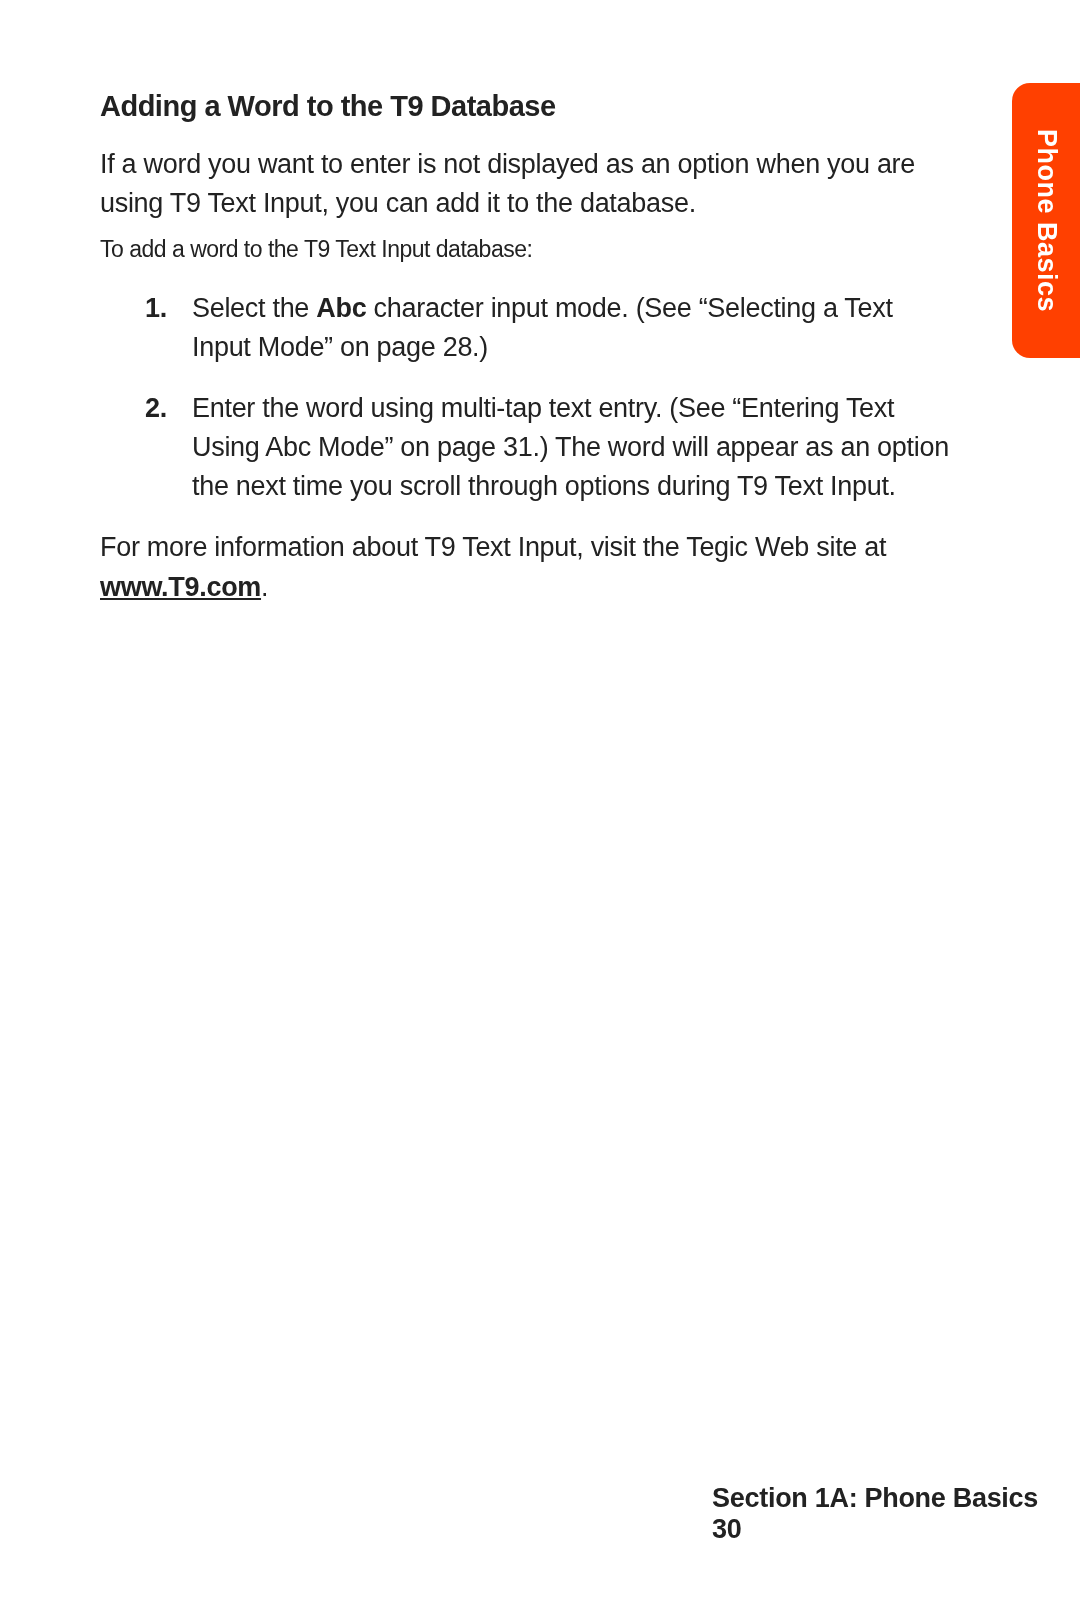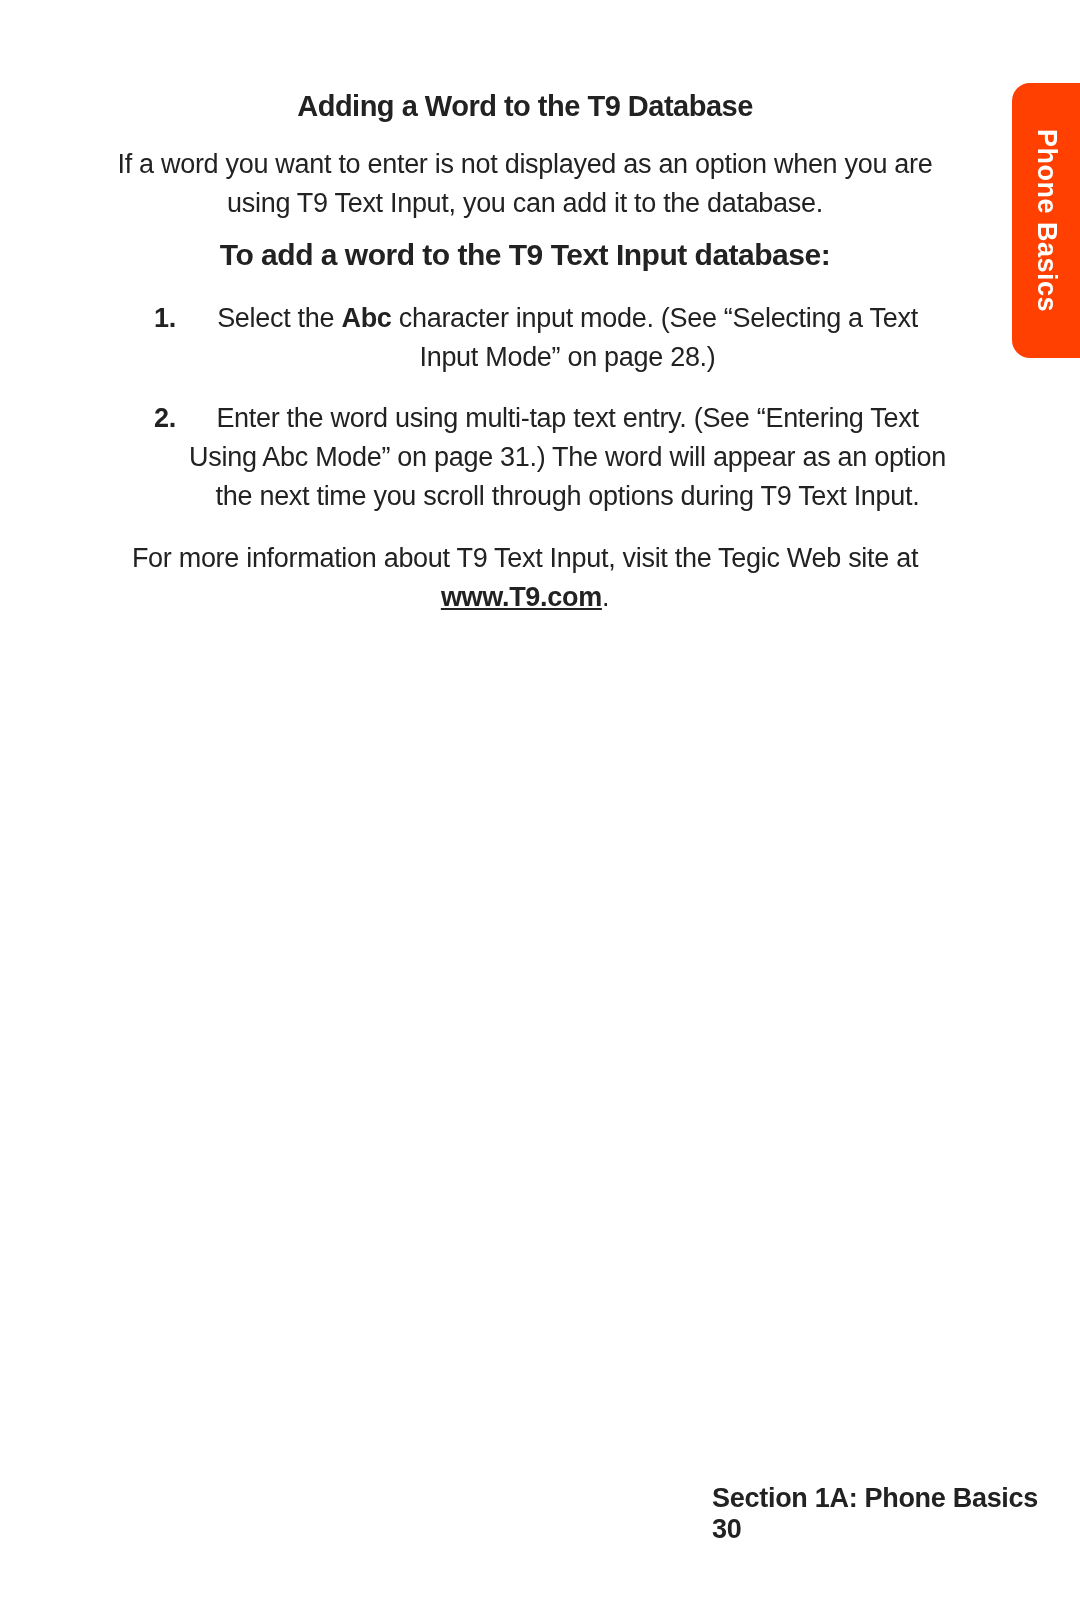--- a/index.html
+++ b/index.html
@@ -12,52 +12,51 @@
       color: #222;
     }
     .content {
       position: absolute;
       top: 85px;
       left: 100px;
       right: 130px;
       font-size: 27px;
       line-height: 1.45;
       letter-spacing: -0.3px;
-      text-align: center;
     }
     .heading-main {
       font-weight: 700;
       font-size: 29px;
       margin-bottom: 18px;
       letter-spacing: -0.5px;
     }
     .intro-paragraph {
       margin-bottom: 10px;
       letter-spacing: -0.3px;
     }
     .subheading {
-      font-weight: 700;
-      font-size: 30px;
+      font-weight: 400;
+      font-size: 23px;
       margin-bottom: 22px;
       letter-spacing: -0.5px;
     }
     .step-list {
       list-style: none;
       padding-left: 45px;
     }
     .step-item {
       display: flex;
       margin-bottom: 22px;
     }
     .step-number {
       font-weight: 700;
       min-width: 40px;
       flex: 0 0 40px;
     }
-    .step-text { flex: 1; }
+    .step-text { flex: 1; margin-left: 7px; }
     .bold { font-weight: 700; }
     .closing-paragraph {
       margin-top: 4px;
     }
     .link-underline {
       font-weight: 700;
       text-decoration: underline;
     }
     .side-tab {
       position: absolute;

